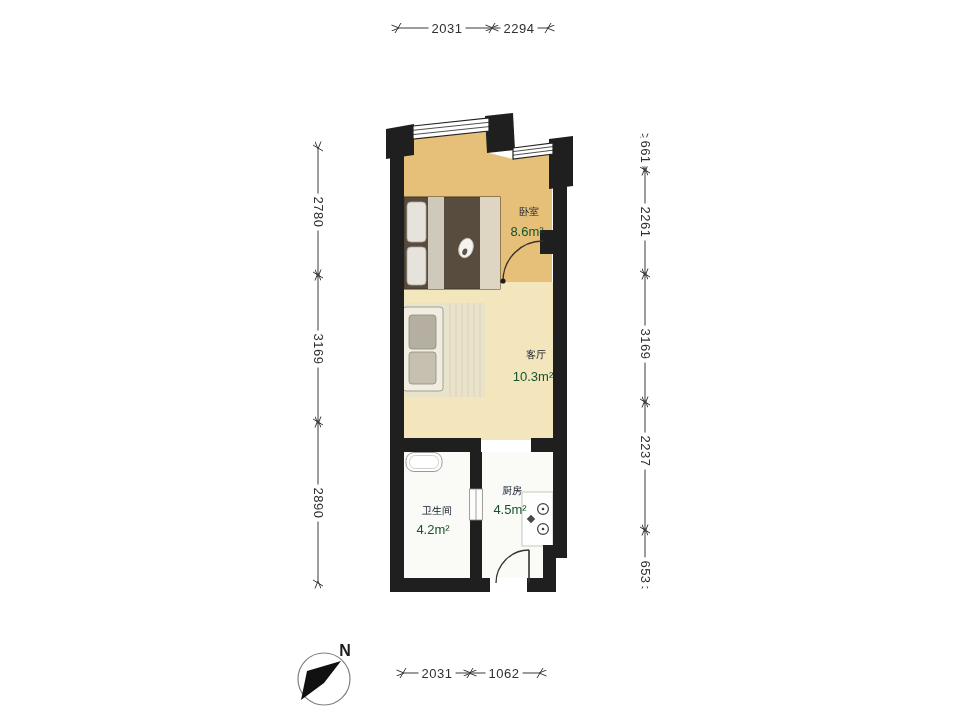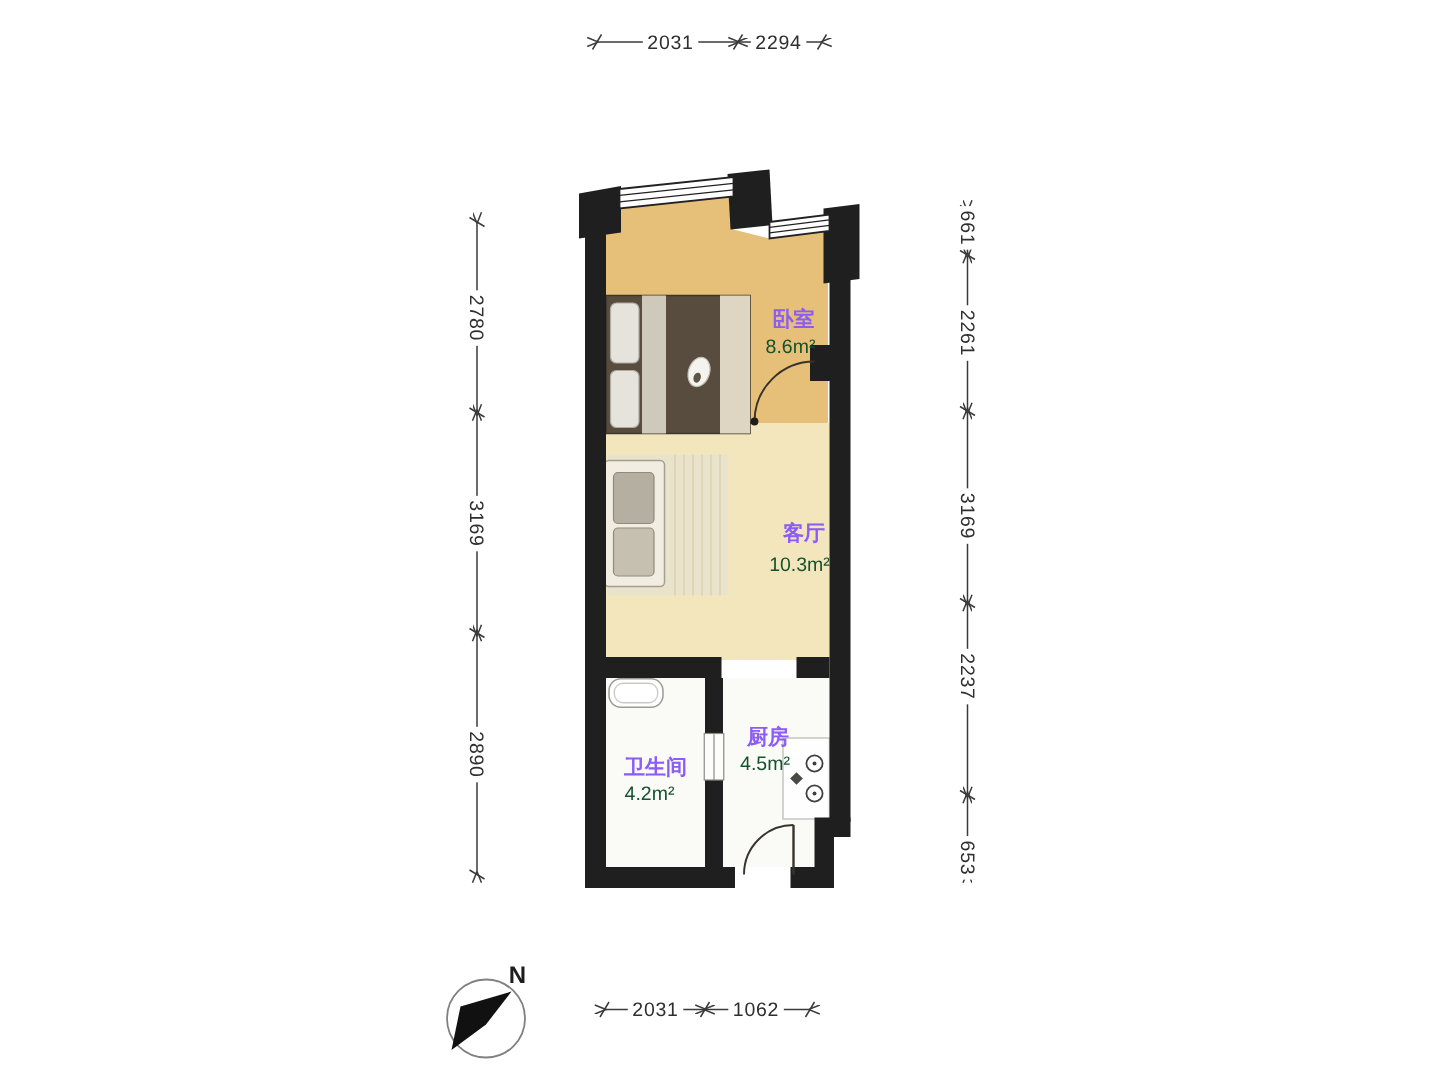--- a/index.html
+++ b/index.html
@@ -2,21 +2,21 @@
 <html><head>
 <meta charset="utf-8">
 <style>
   html,body{margin:0;padding:0;background:#ffffff;}
   #stage{position:relative;width:960px;height:720px;background:#ffffff;overflow:hidden;
          font-family:"Liberation Sans","DejaVu Sans",sans-serif;}
   #plan-svg{position:absolute;left:0;top:0;}
   .lbl{position:absolute;transform:translate(-50%,-50%);white-space:nowrap;line-height:1;}
   .lbl.v{transform:translate(-50%,-50%) rotate(90deg);}
   .dim{font-size:13px;color:#2f2f2f;background:#ffffff;padding:1px 3px;letter-spacing:0.5px;}
-  .rn{font-size:14px;color:#8b5cf6;font-weight:700;}
+  .rn{font-size:10px;color:#0f172a;font-weight:400;}
   .ra{font-size:13px;color:#14532d;}
   .north{font-size:16px;color:#1d1d1d;font-weight:700;}
 </style>
 </head>
 <body>
 
 <div id="stage">
 
   <svg id="plan-svg" width="960" height="720" viewBox="0 0 960 720">
     <defs>

